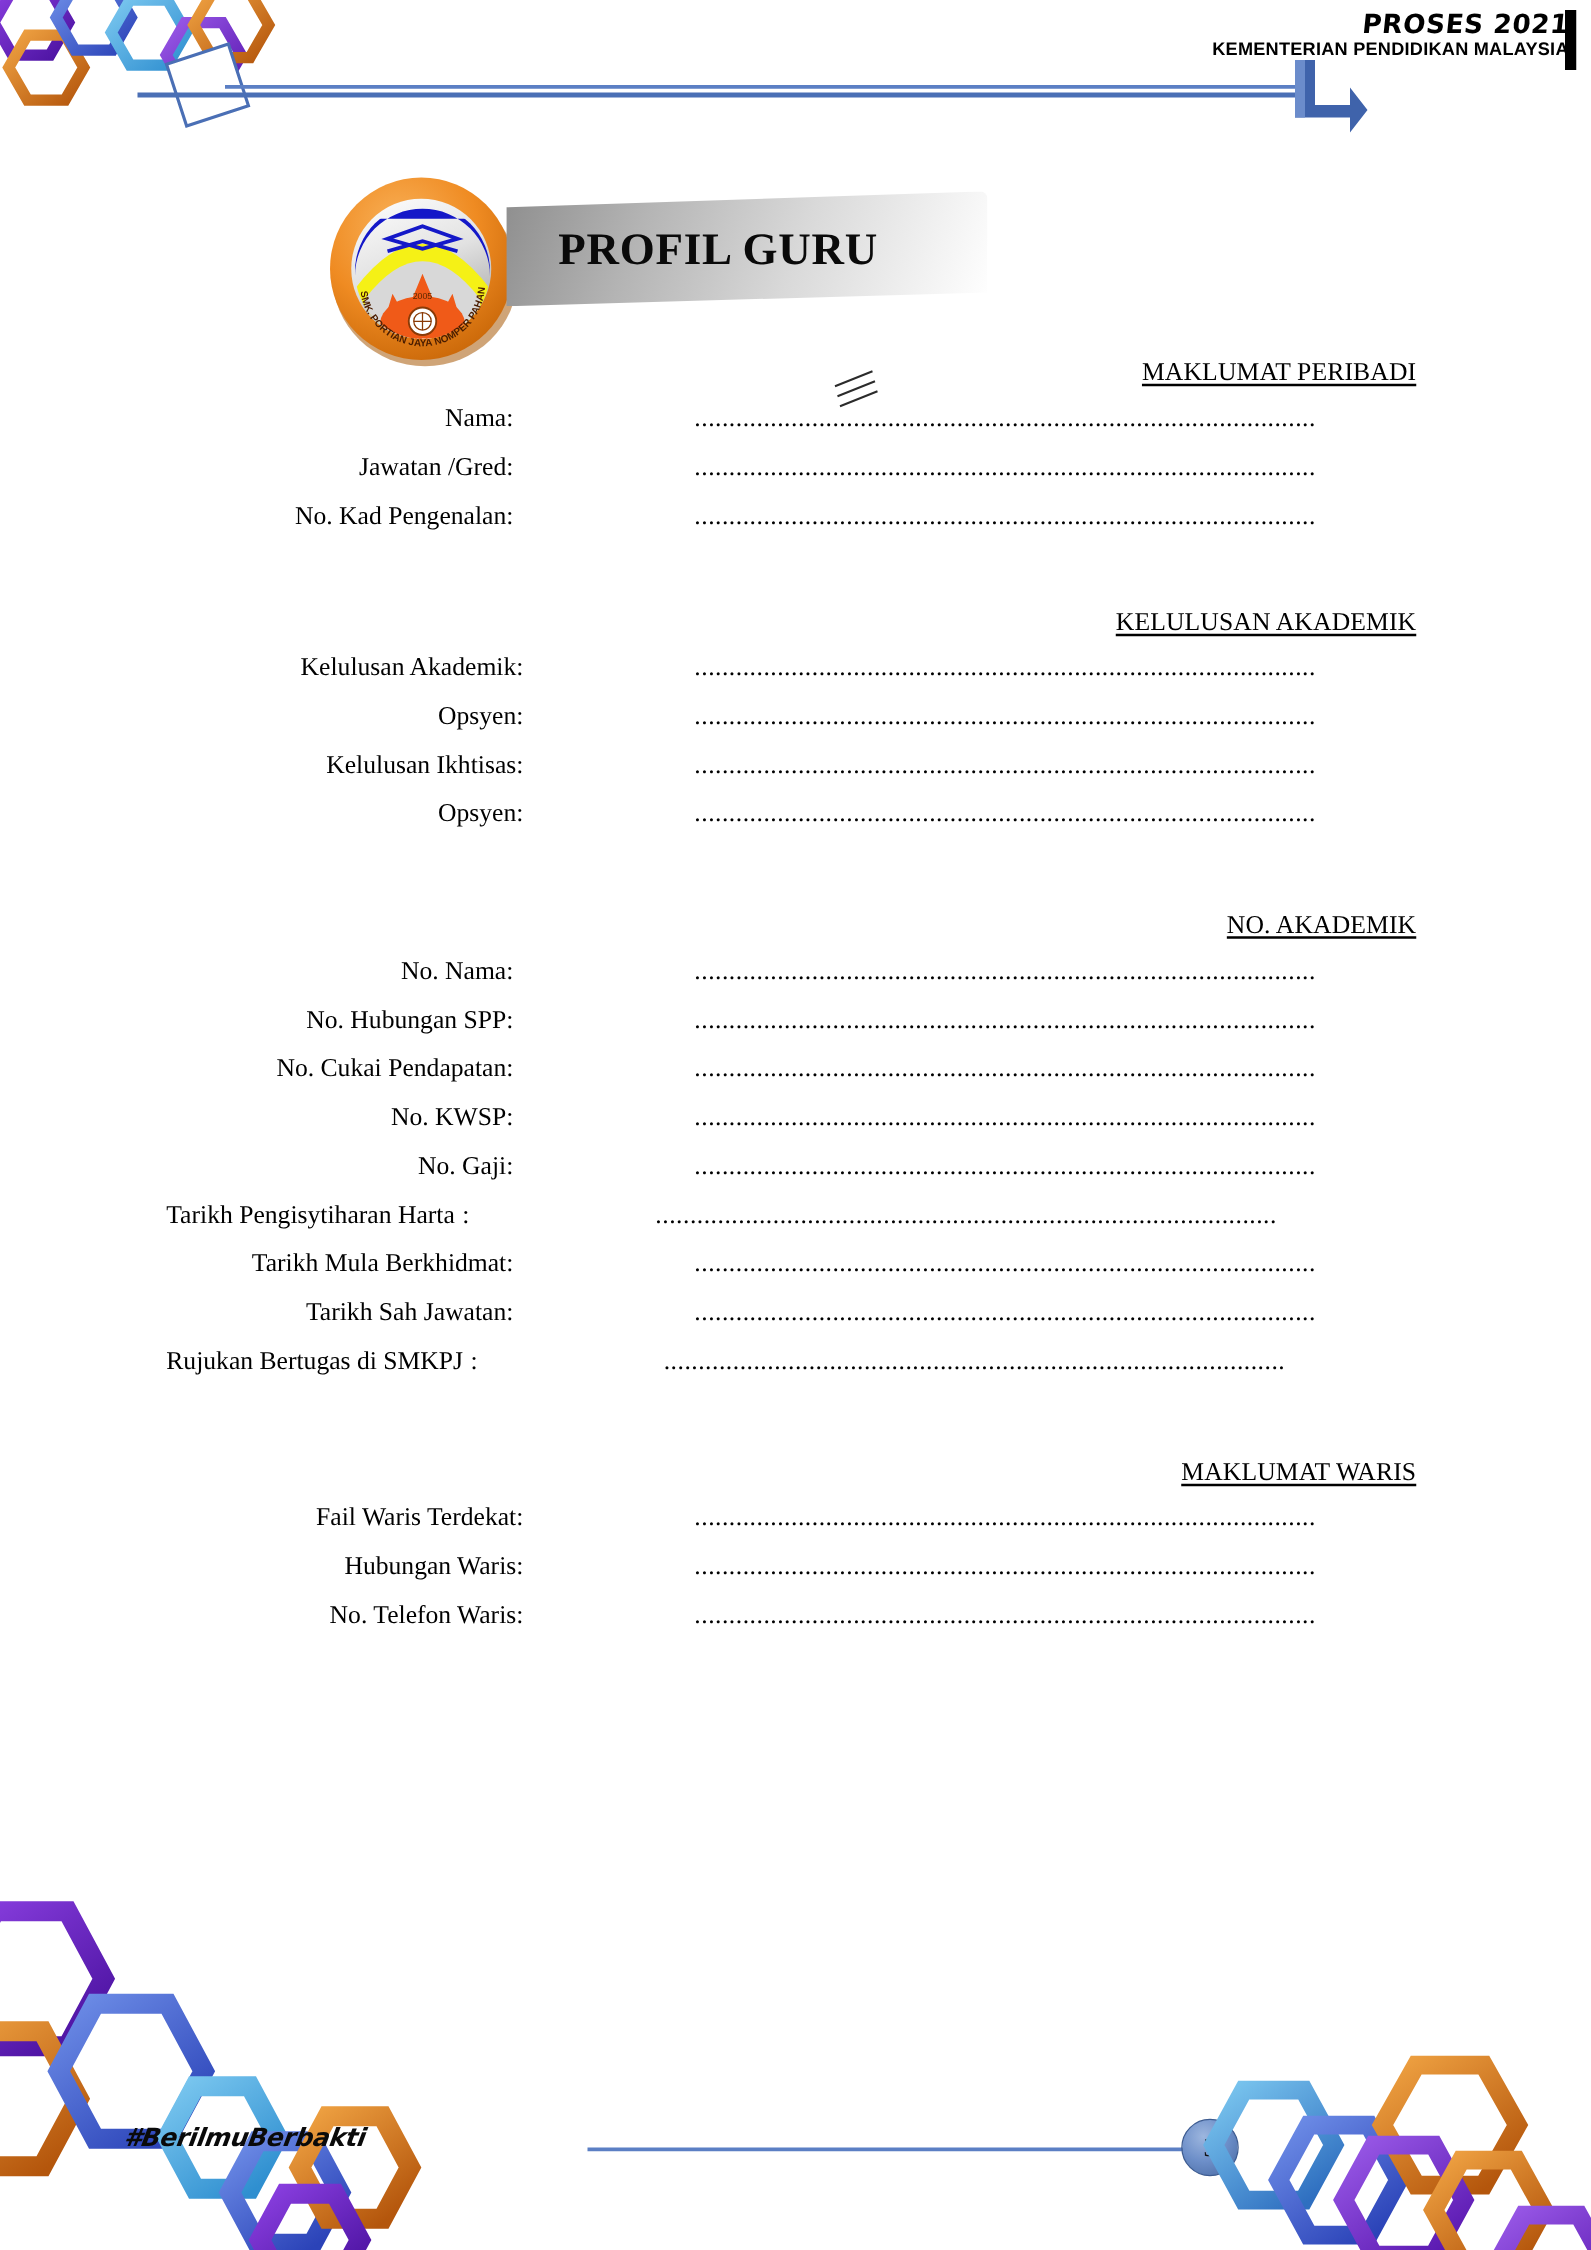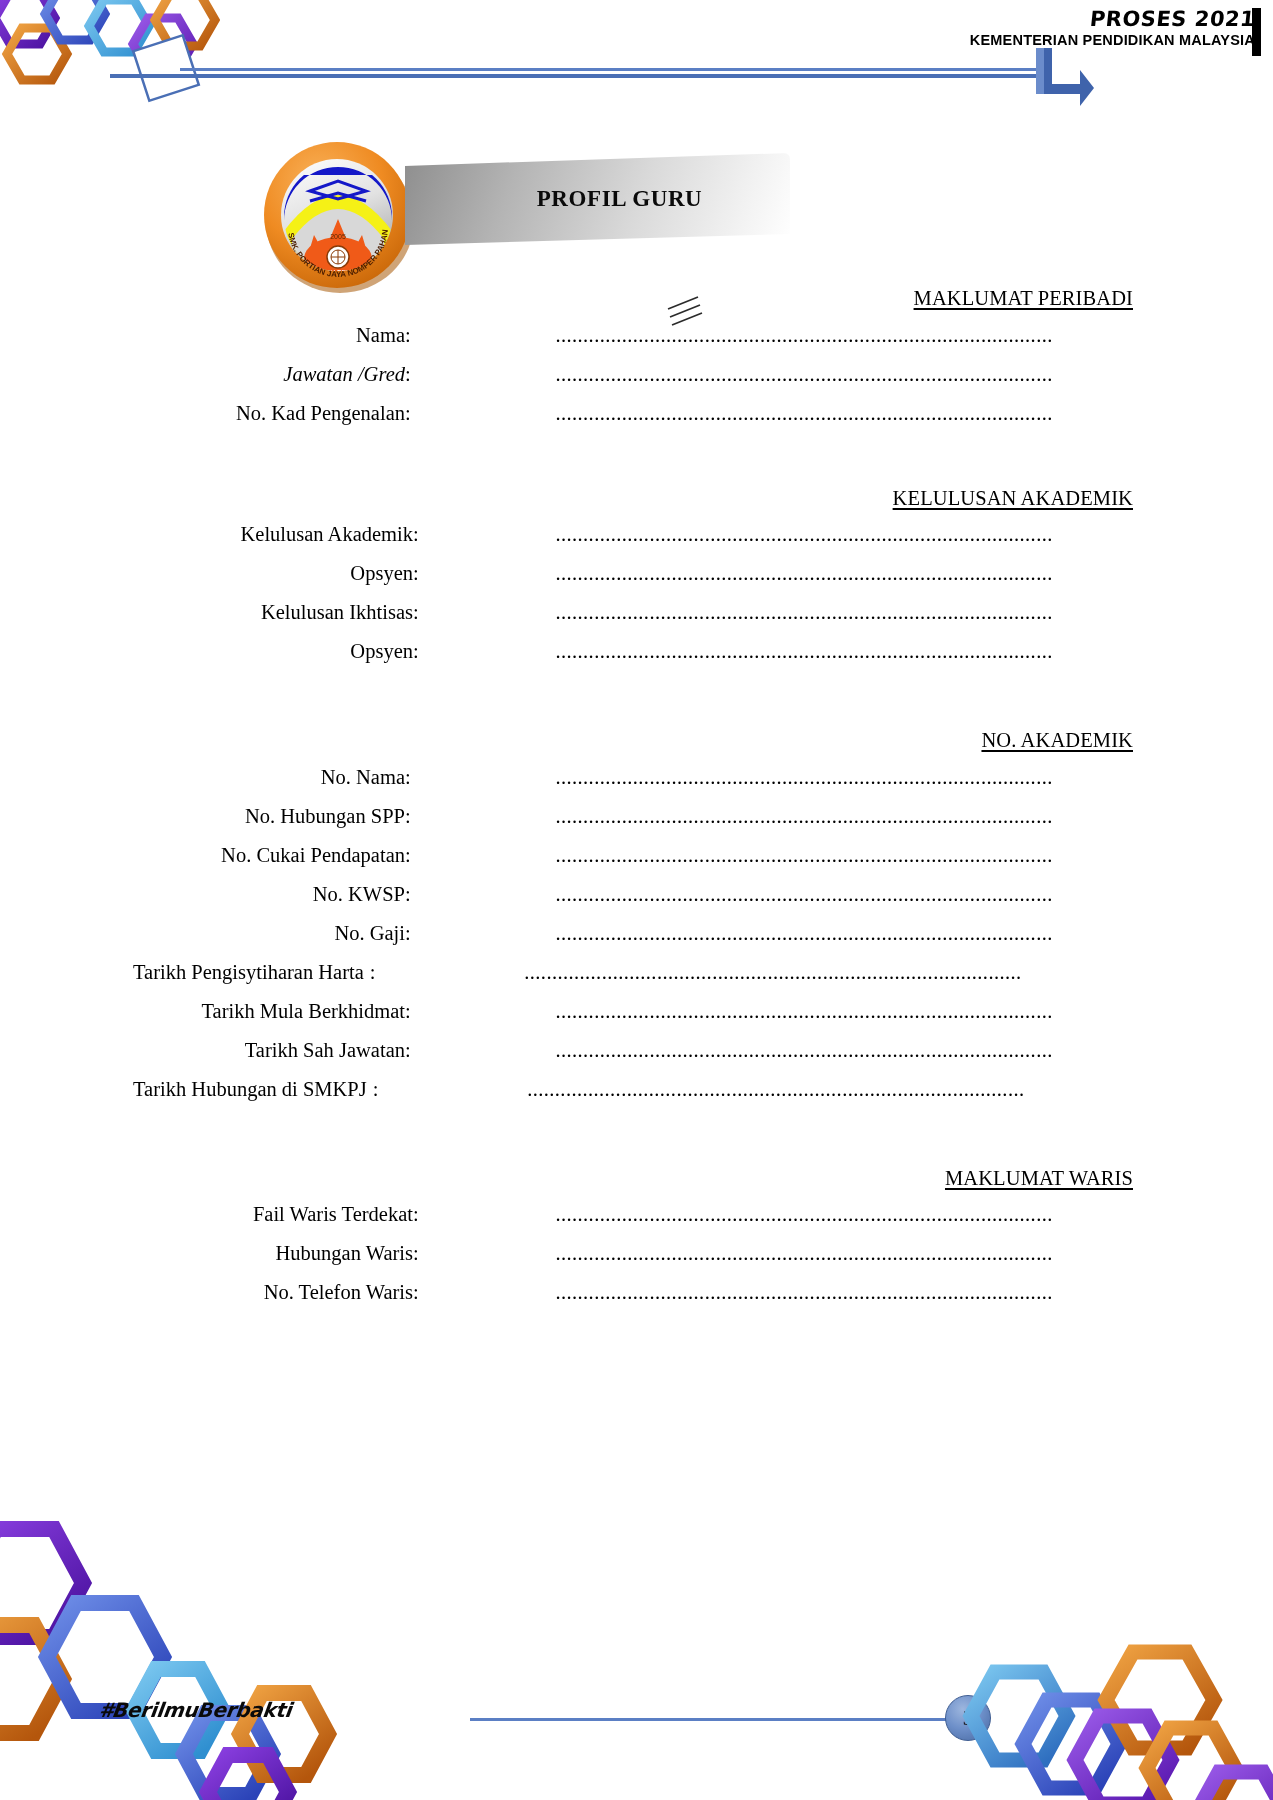--- a/index.html
+++ b/index.html
@@ -99,30 +99,30 @@
     left: 405px;
     top: 28px;
     width: 385px;
     height: 92px;
     background: linear-gradient(110deg, #8e8e8e 0%, #b4b4b4 28%, #d9d9d9 60%, #f2f2f2 86%, #ffffff 100%);
     clip-path: polygon(0 14%, 100% 0%, 100% 88%, 0 100%);
     border-radius: 0 6px 6px 0;
   }
   .banner-text {
     position: absolute;
-    left: 427px;
+    left: 382px;
     top: 28px;
     width: 385px;
     height: 92px;
     display: flex;
     align-items: center;
     justify-content: center;
     font-family: "Liberation Serif", serif;
     font-weight: bold;
-    font-size: 23px;
+    font-size: 36px;
     letter-spacing: 0.6px;
     color: #0a0a0a;
   }
   .banner-ticks {
     position: absolute;
     left: 660px;
     top: 170px;
     width: 200px;
     height: 80px;
   }
@@ -342,21 +342,21 @@
       </svg>
     </div>
   </div>
 
   <div class="content" id="form-content">
       <div class="section"><div class="sec-head">MAKLUMAT PERIBADI</div><div class="row">
           <span class="lbl" style="width: 272px; margin-left: 0px; font-family: Liberation Serif, serif;">Nama</span>
           <span class="sep" style="padding-right: 6px;">:</span>
           <span class="dots" style="width: 636px;">..........................................................................................</span>
         </div><div class="row">
-          <span class="lbl" style="width: 272px; margin-left: 0px; font-style: italic;">Jawatan /Gred</span>
+          <span class="lbl" style="width: 272px; margin-left: 0px;">Jawatan /Gred</span>
           <span class="sep" style="padding-right: 6px;">:</span>
           <span class="dots" style="width: 636px;">..........................................................................................</span>
         </div><div class="row">
           <span class="lbl" style="width: 272px; margin-left: 0px;">No. Kad Pengenalan</span>
           <span class="sep" style="padding-right: 6px;">:</span>
           <span class="dots" style="width: 636px;">..........................................................................................</span>
         </div><div class="gap-md"></div></div>
       <div class="section"><div class="sec-head">KELULUSAN AKADEMIK</div><div class="row">
           <span class="lbl" style="width: 280px; margin-left: 0px;">Kelulusan Akademik</span>
           <span class="sep" style="padding-right: 6px;">:</span>
@@ -400,21 +400,21 @@
           <span class="dots" style="width: 640px;">..........................................................................................</span>
         </div><div class="row">
           <span class="lbl" style="width: 272px; margin-left: 0px;">Tarikh Mula Berkhidmat</span>
           <span class="sep" style="padding-right: 6px;">:</span>
           <span class="dots" style="width: 636px;">..........................................................................................</span>
         </div><div class="row">
           <span class="lbl" style="width: 272px; margin-left: 0px;">Tarikh Sah Jawatan</span>
           <span class="sep" style="padding-right: 6px;">:</span>
           <span class="dots" style="width: 636px;">..........................................................................................</span>
         </div><div class="row">
-          <span class="lbl" style="padding-right: 6px;">Tarikh Hubungan  di SMKPJ</span>
+          <span class="lbl" style="padding-right: 6px;">Rujukan Bertugas  di SMKPJ</span>
           <span class="sep" style="padding-right: 6px;">:</span>
           <span class="dots" style="width: 640px;">..........................................................................................</span>
         </div><div class="gap-lg"></div></div>
       <div class="section"><div class="sec-head">MAKLUMAT WARIS</div><div class="row">
           <span class="lbl" style="width: 280px; margin-left: 0px;">Fail Waris Terdekat</span>
           <span class="sep" style="padding-right: 6px;">:</span>
           <span class="dots" style="width: 628px;">..........................................................................................</span>
         </div><div class="row">
           <span class="lbl" style="width: 280px; margin-left: 0px;">Hubungan Waris</span>
           <span class="sep" style="padding-right: 6px;">:</span>

